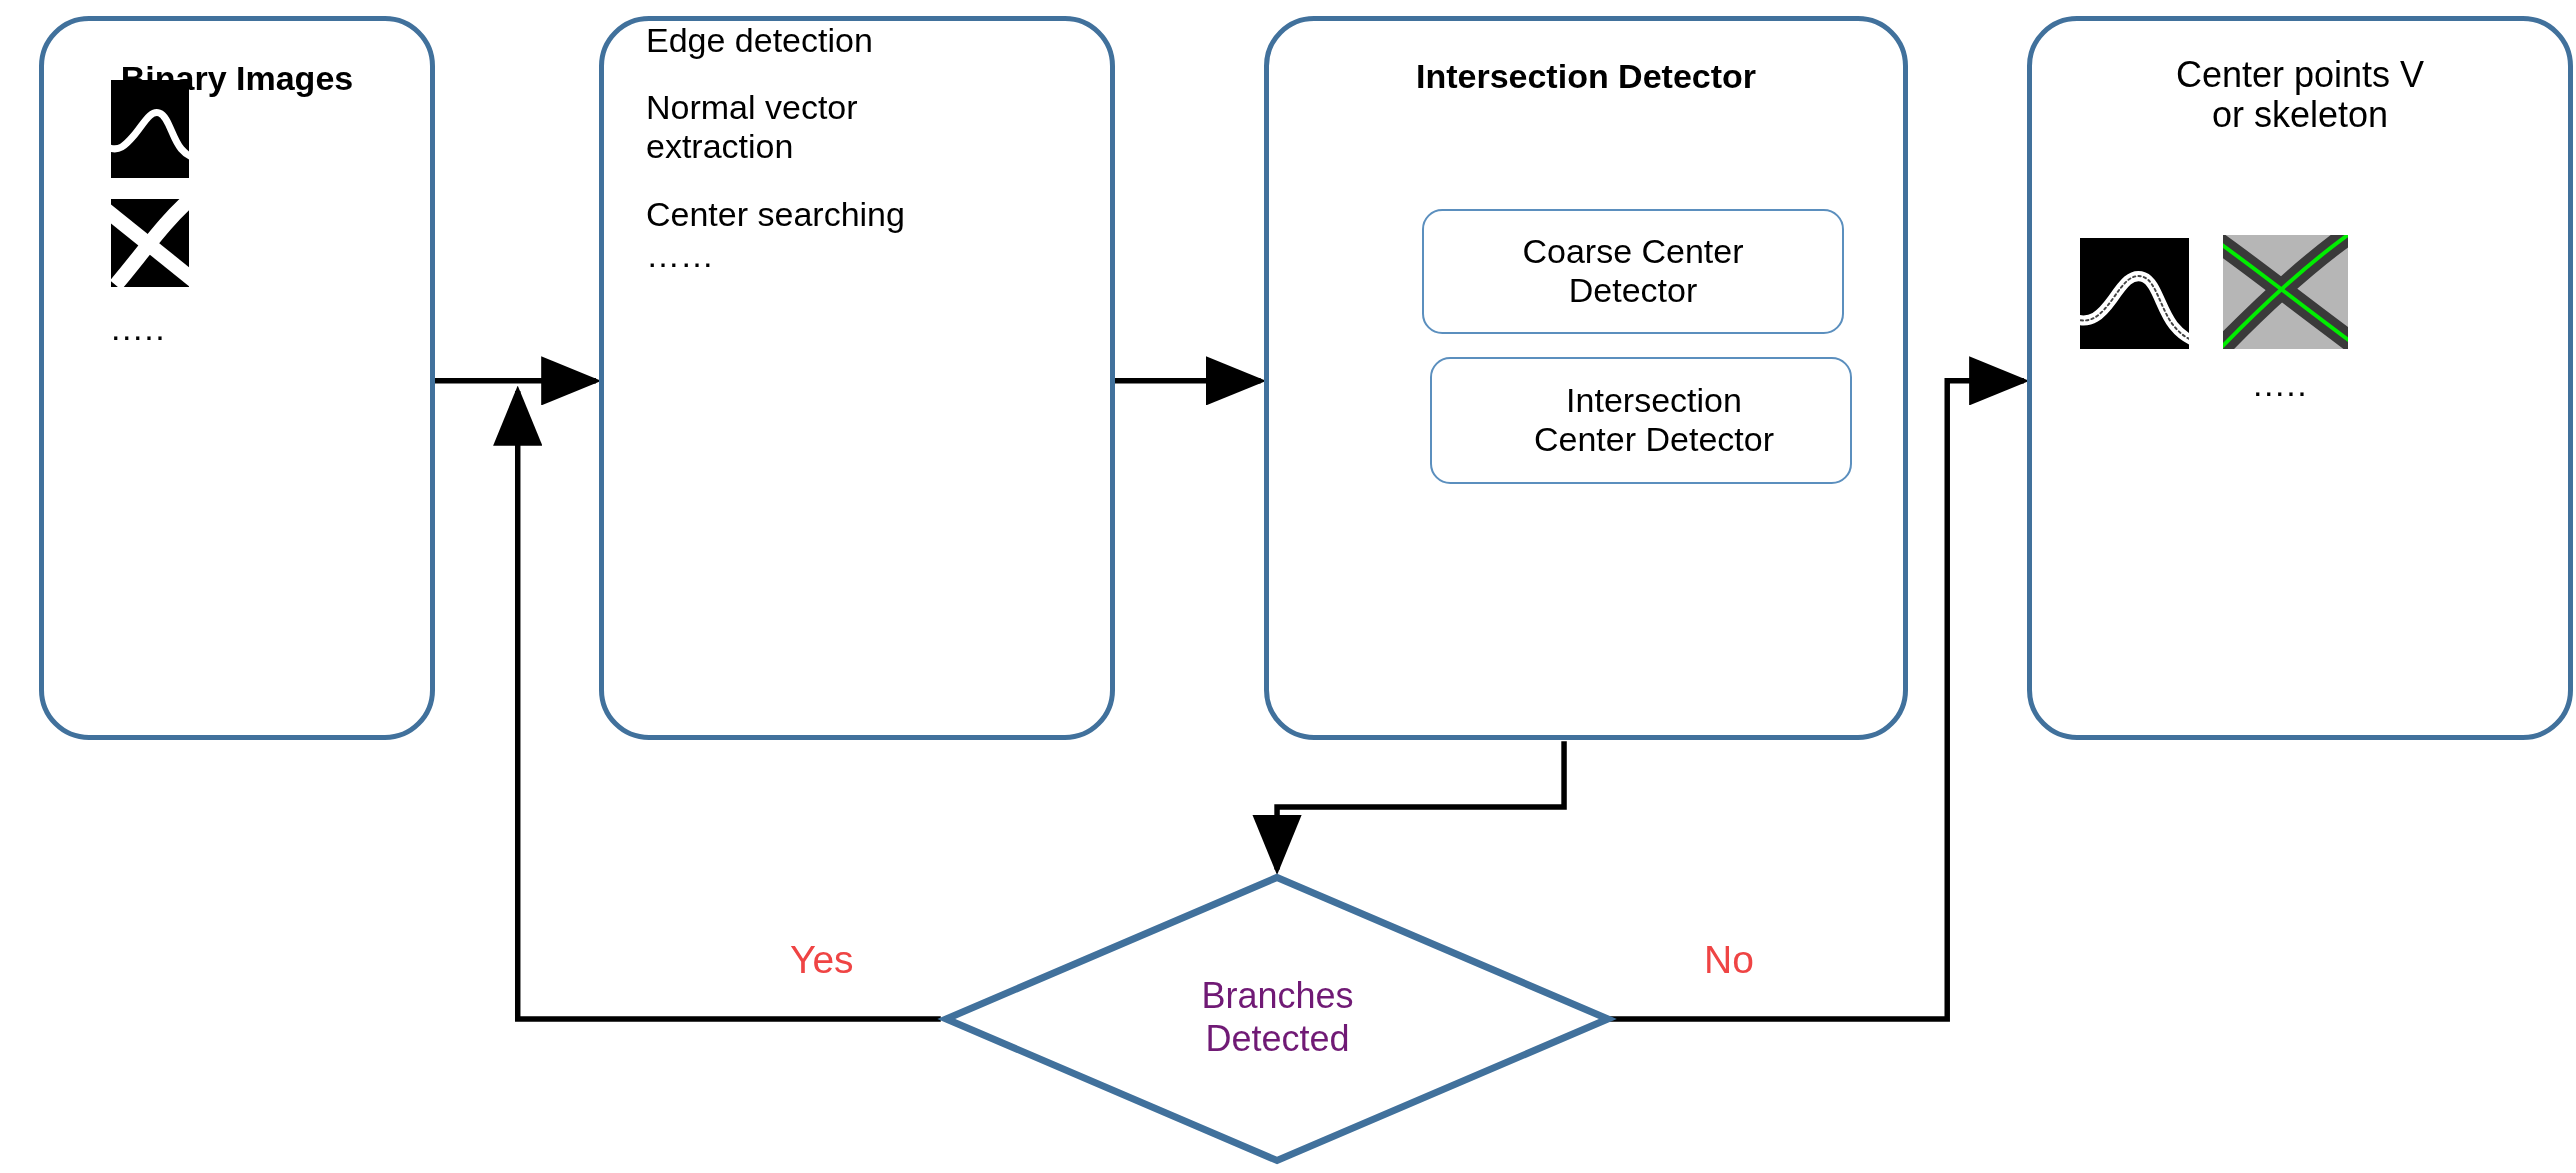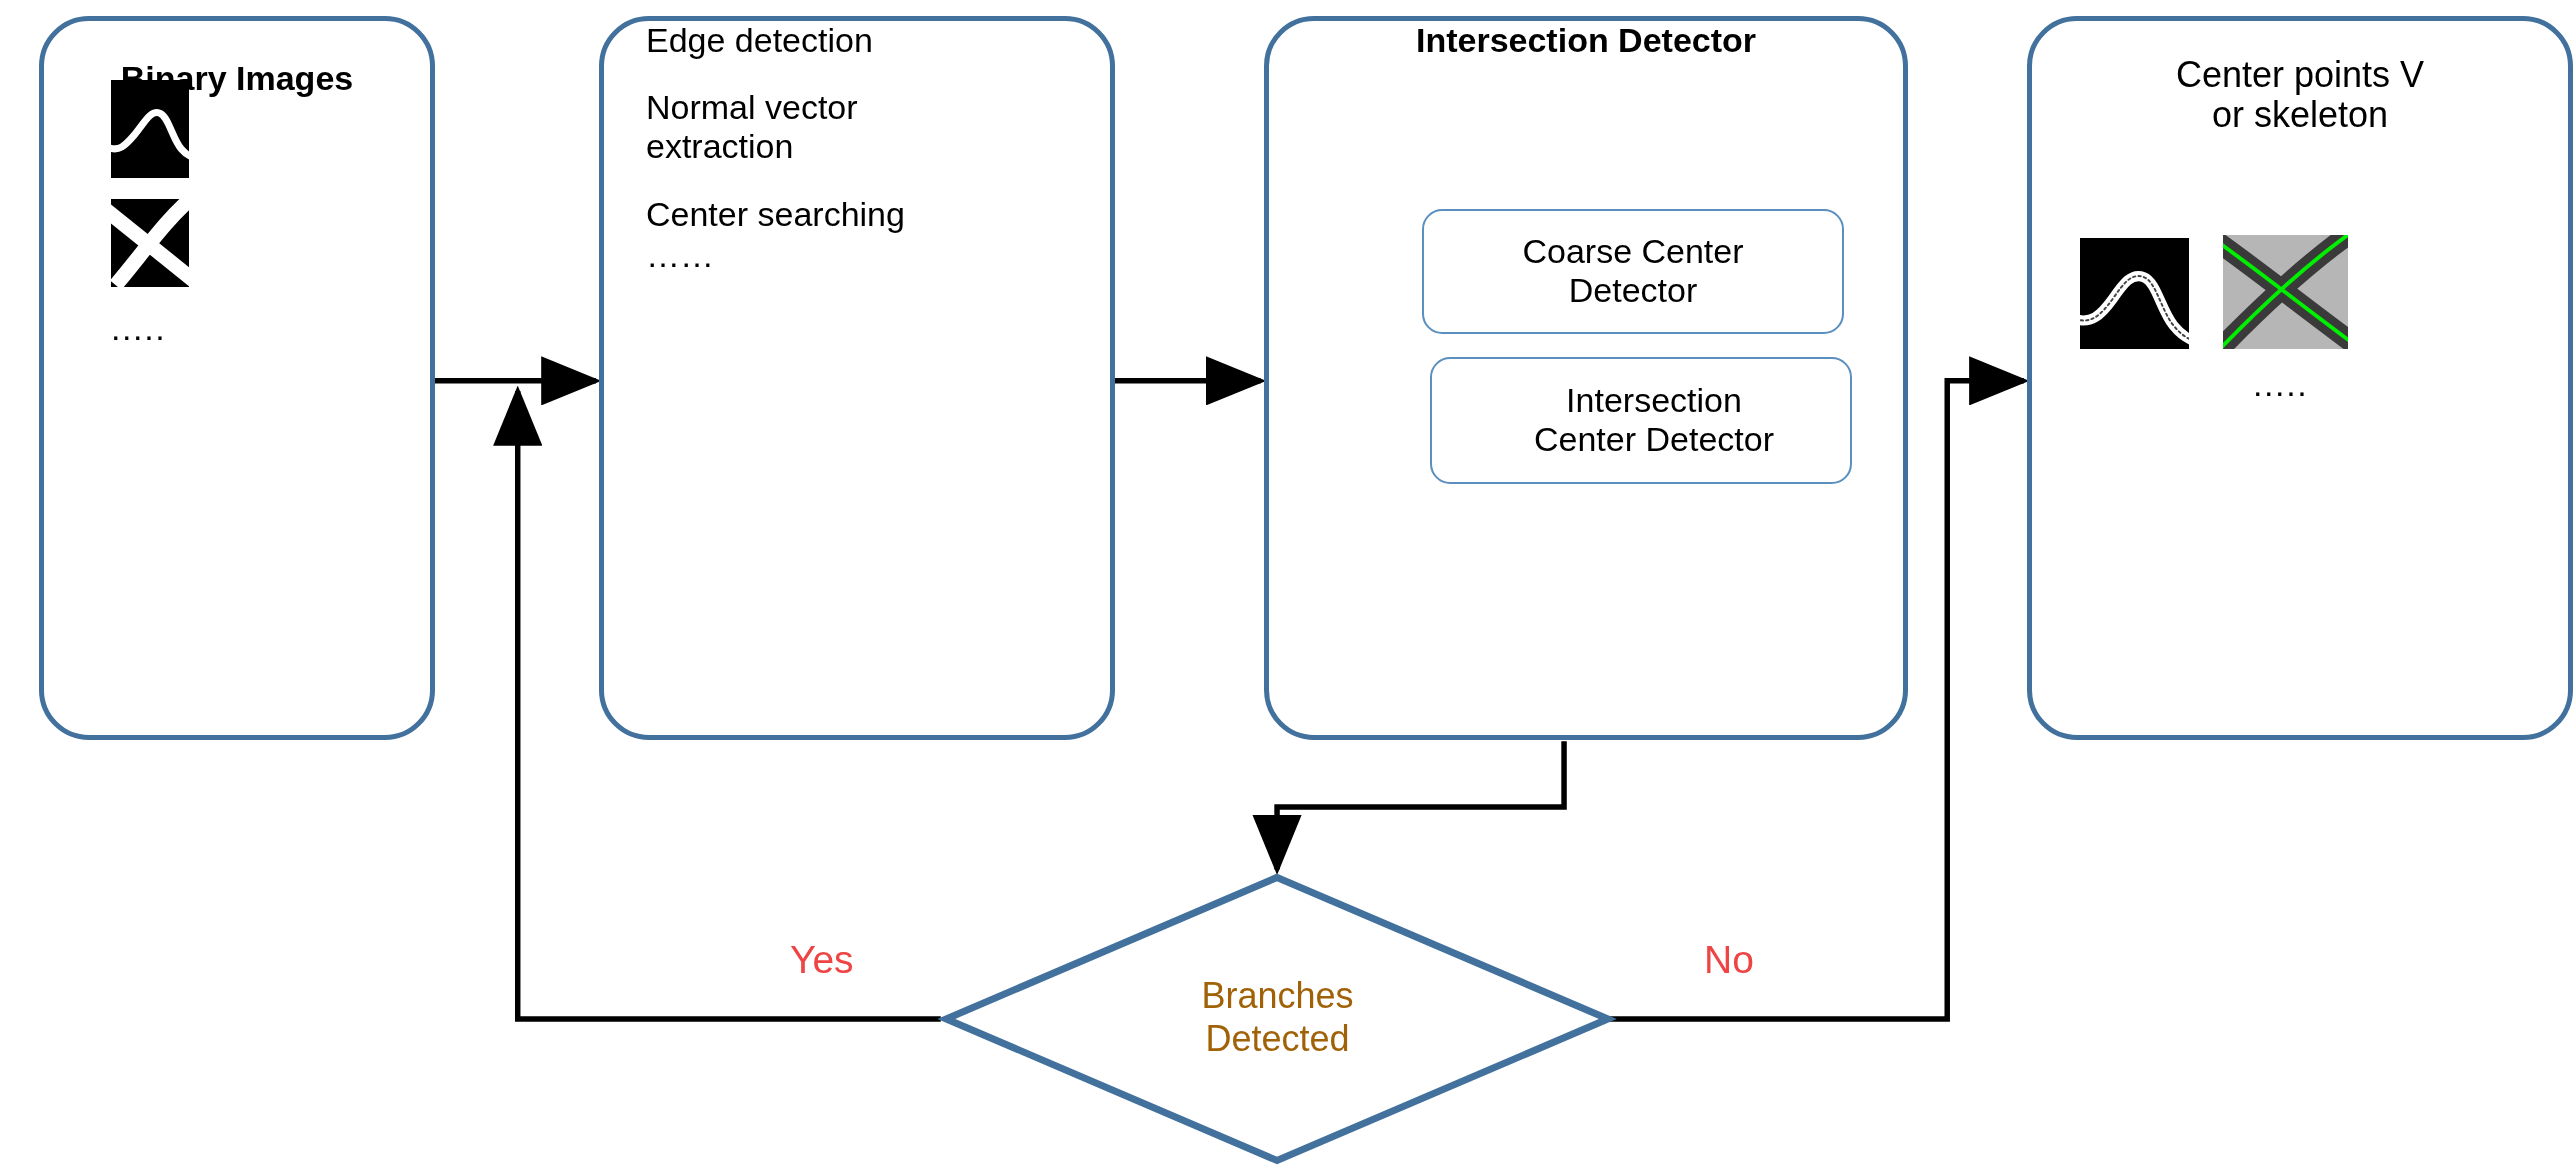--- a/index.html
+++ b/index.html
@@ -86,21 +86,21 @@
   .edge-label {
     position: absolute;
     font-size: 39px;
     color: #ef4444;
     white-space: nowrap;
   }
   .diamond-label {
     position: absolute;
     font-size: 36px;
     line-height: 1.2;
-    color: #a16207;
+    color: #701a75;
     text-align: center;
     white-space: pre-line;
   }
 </style>
 </head>
 <body>
 
 <svg id="canvas" viewBox="0 0 3294 1500">
   <defs>
     <marker id="arrowhead" markerWidth="11" markerHeight="9" refX="10" refY="4.5" orient="auto" markerUnits="strokeWidth">
@@ -147,21 +147,21 @@
   <div class="bullet-list">
     <div class="bullet">Edge detection</div>
     <div class="bullet">Normal vector
 extraction</div>
     <div class="bullet tight">Center searching</div>
     <div class="bullet">……</div>
   </div>
 </div>
 
 <div class="node" style="left:1264px; top:15.6px; width:644px; height:724px;">
-  <div class="node-title" style="">Intersection Detector</div>
+  <div class="node-title" style="margin-top:36px;">Intersection Detector</div>
 
   <div class="subbox" style="left:153px; top:188px; width:422px; height:125px;">Coarse Center
 Detector</div>
 
   <div class="subbox" style="left:161px; top:336px; width:422px; height:127px;padding-left:26px;">Intersection
 Center Detector</div>
 </div>
 
 <div class="node" style="left:2027px; top:15.6px; width:546px; height:724px;">
   <div class="node-title regular" style="margin-top:34px;">Center points V

